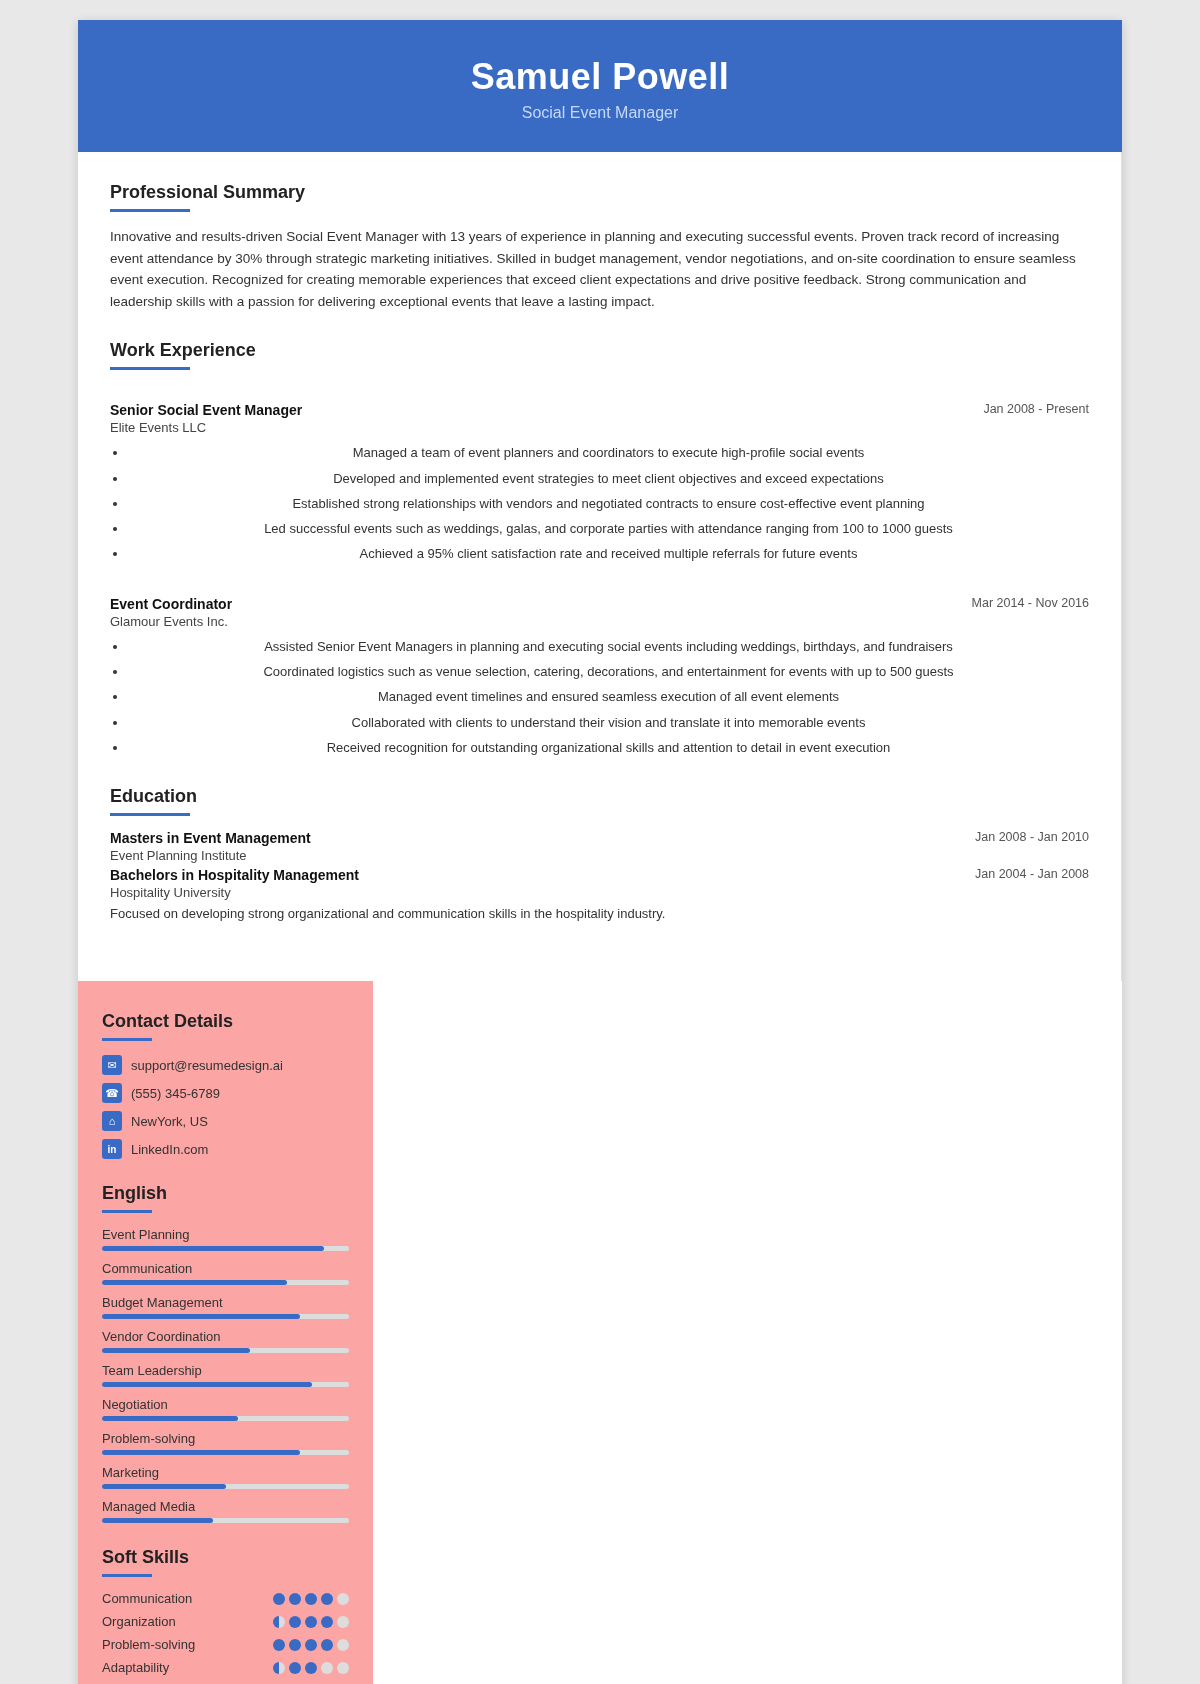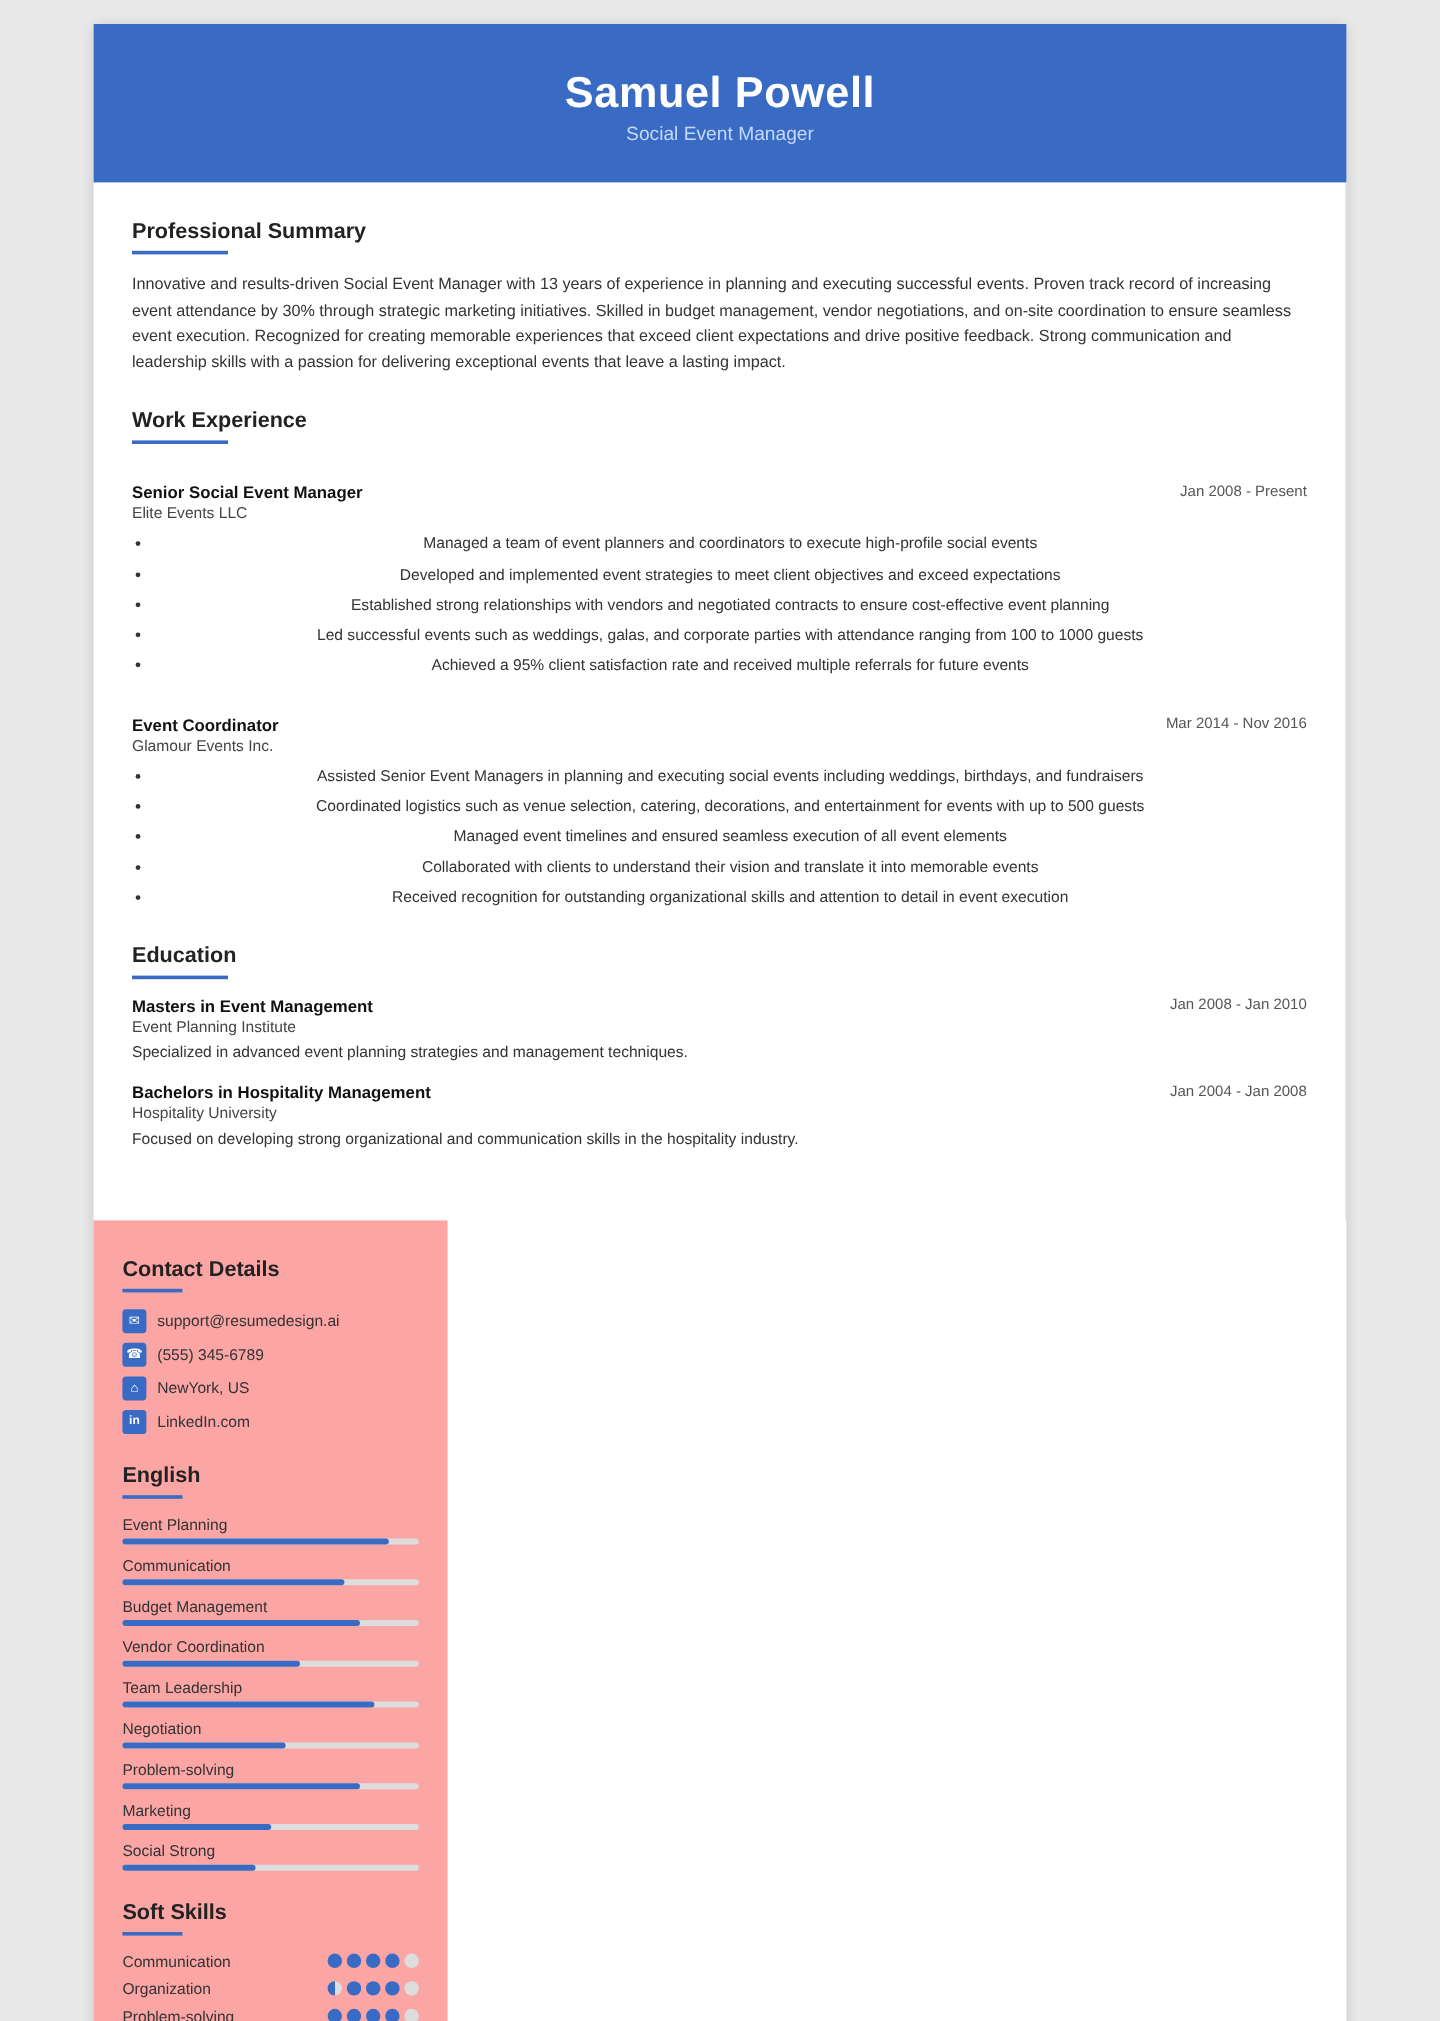--- a/index.html
+++ b/index.html
@@ -272,21 +272,20 @@
       <div class="section">
         <div class="section-title">Education</div>
         <div class="section-underline"></div>
 
         <div>
           <div class="edu-header">
             <div class="edu-degree">Masters in Event Management</div>
             <div class="edu-date">Jan 2008 - Jan 2010</div>
           </div>
           <div class="edu-school">Event Planning Institute</div>
-          <div class="edu-desc">Specialized in advanced event planning strategies and management techniques.</div>
         </div>
 
         <div>
           <div class="edu-header">
             <div class="edu-degree">Bachelors in Hospitality Management</div>
             <div class="edu-date">Jan 2004 - Jan 2008</div>
           </div>
           <div class="edu-school">Hospitality University</div>
           <div class="edu-desc">Focused on developing strong organizational and communication skills in the hospitality industry.</div>
         </div>
@@ -363,21 +362,21 @@
         <div class="skill-bar-fill" style="width:80%"></div>
       </div>
     </div>
             <div class="skill-item">
       <div class="skill-name">Marketing</div>
       <div class="skill-bar-bg">
         <div class="skill-bar-fill" style="width:50%"></div>
       </div>
     </div>
             <div class="skill-item">
-      <div class="skill-name">Social Strong</div>
+      <div class="skill-name">Managed Media</div>
       <div class="skill-bar-bg">
         <div class="skill-bar-fill" style="width:45%"></div>
       </div>
     </div>
           </div>
       </div>
 
       <div class="side-section">
         <div class="side-section-title">Soft Skills</div>
         <div class="side-section-underline"></div>

